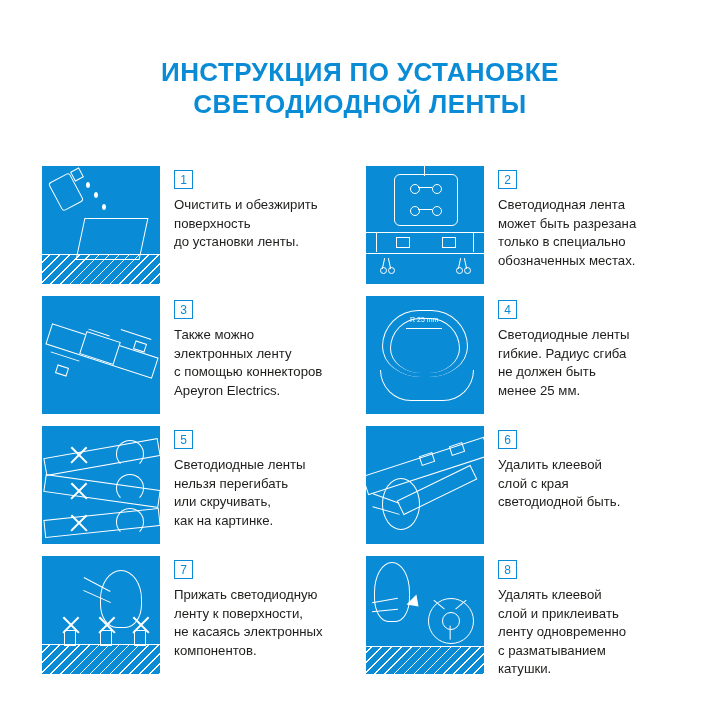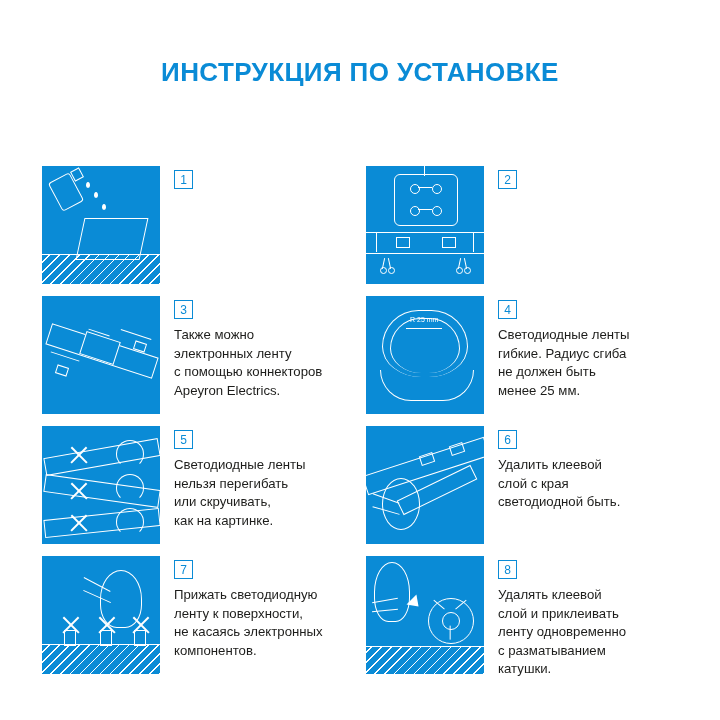--- a/index.html
+++ b/index.html
@@ -199,37 +199,41 @@
     border-bottom: 10px solid #fff;
   }
 </style>
 </head>
 <body>
 
 <div class="page">
 
   <div class="title">
     <span class="line">ИНСТРУКЦИЯ ПО УСТАНОВКЕ</span>
+    <span class="line">СВЕТОДИОДНОЙ ЛЕНТЫ</span>
   </div>
 
   <div class="grid">
 
     <div class="step">
       <div class="thumb">
         <div class="s1-bottle"></div>
         <div class="s1-neck"></div>
         <div class="s1-drop" style="left:44px; top:16px;"></div>
         <div class="s1-drop" style="left:52px; top:26px;"></div>
         <div class="s1-drop" style="left:60px; top:38px;"></div>
         <div class="s1-cloth"></div>
         <div class="hatch s1-surface"></div>
         <div class="ln" style="left:0; top:88px; width:118px; height:1.4px;"></div>
       </div>
       <div class="step-body">
         <div class="num-box">1</div>
+        <div class="step-text">Очистить и обезжирить
+поверхность
+до установки ленты.</div>
       </div>
     </div>
 
     <div class="step">
       <div class="thumb">
         <div class="s2-pad"></div>
         <div class="circ" style="left:44px; top:18px; width:8px; height:8px;"></div>
         <div class="circ" style="left:66px; top:18px; width:8px; height:8px;"></div>
         <div class="circ" style="left:44px; top:40px; width:8px; height:8px;"></div>
         <div class="circ" style="left:66px; top:40px; width:8px; height:8px;"></div>
@@ -249,20 +253,24 @@
         </div>
         <div class="scissors" style="left:90px; top:92px;">
           <div class="blade" style="left:3px; transform:rotate(12deg);"></div>
           <div class="blade" style="left:9px; transform:rotate(-12deg);"></div>
           <div class="ring" style="left:0;"></div>
           <div class="ring" style="left:8px;"></div>
         </div>
       </div>
       <div class="step-body">
         <div class="num-box">2</div>
+        <div class="step-text">Светодиодная лента
+может быть разрезана
+только в специально
+обозначенных местах.</div>
       </div>
     </div>
 
     <div class="step">
       <div class="thumb">
         <div class="s3-strip"></div>
         <div class="ln" style="left:8px; top:60px; width:30px; height:1.3px; transform:rotate(18deg);"></div>
         <div class="ln" style="left:78px; top:38px; width:32px; height:1.3px; transform:rotate(18deg);"></div>
         <div class="s3-conn"></div>
         <div class="ln" style="left:46px; top:36px; width:22px; height:1.3px; transform:rotate(18deg);"></div>

